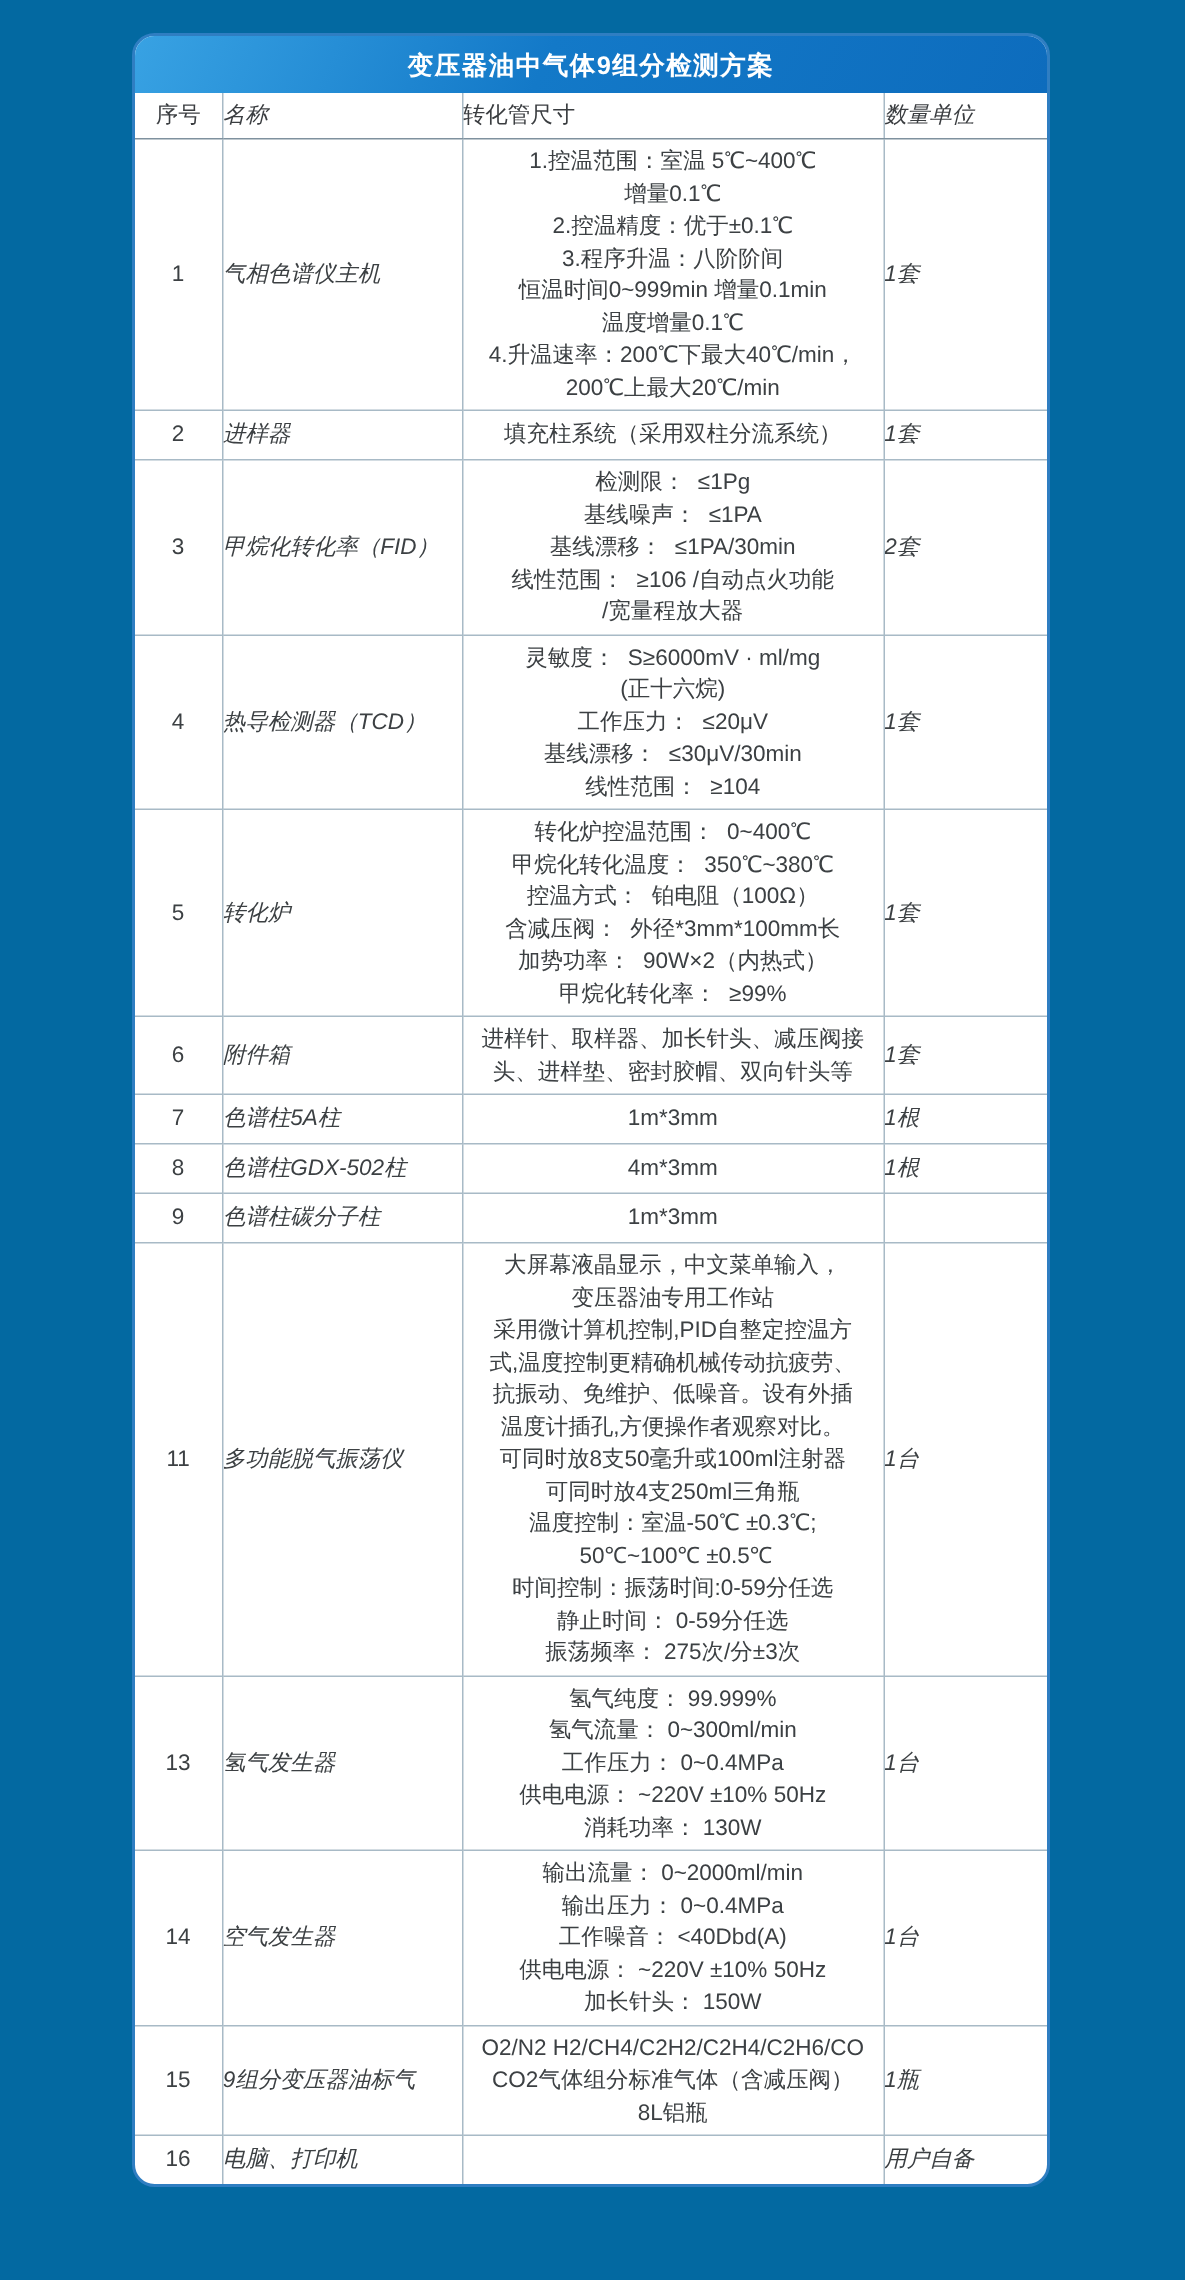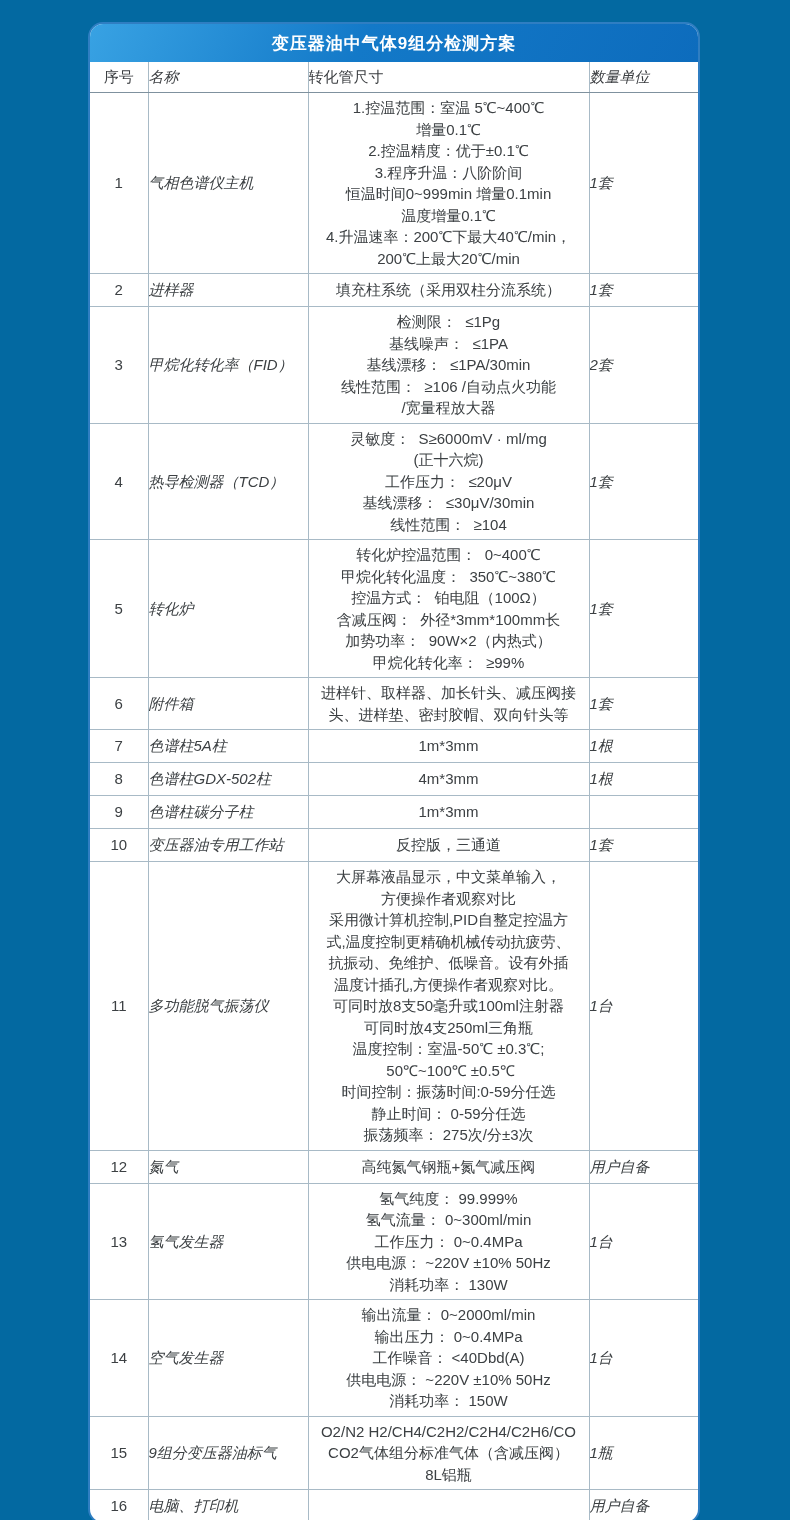--- a/index.html
+++ b/index.html
@@ -176,76 +176,60 @@
           </tr>
           <tr>
             <td class="c-no single">9</td>
             <td class="c-name">色谱柱碳分子柱</td>
             <td class="c-spec">
               <div class="spec-line">1m*3mm</div>
             </td>
             <td class="c-qty"></td>
           </tr>
           <tr>
-            <td class="c-no single">10</td>
-            <td class="c-name">变压器油专用工作站</td>
-            <td class="c-spec">
-              <div class="spec-line">反控版，三通道</div>
-            </td>
-            <td class="c-qty">1套</td>
-          </tr>
-          <tr>
             <td class="c-no">11</td>
             <td class="c-name">多功能脱气振荡仪</td>
             <td class="c-spec">
               <div class="spec-line">大屏幕液晶显示，中文菜单输入，</div>
-              <div class="spec-line">方便操作者观察对比</div>
+              <div class="spec-line">变压器油专用工作站</div>
               <div class="spec-line">采用微计算机控制,PID自整定控温方</div>
               <div class="spec-line">式,温度控制更精确机械传动抗疲劳、</div>
               <div class="spec-line">抗振动、免维护、低噪音。设有外插</div>
               <div class="spec-line">温度计插孔,方便操作者观察对比。</div>
               <div class="spec-line">可同时放8支50毫升或100ml注射器</div>
               <div class="spec-line">可同时放4支250ml三角瓶</div>
               <div class="spec-line">温度控制：室温-50℃ ±0.3℃;</div>
               <div class="spec-line"> 50℃~100℃ ±0.5℃</div>
               <div class="spec-line">时间控制：振荡时间:0-59分任选</div>
               <div class="spec-line">静止时间： 0-59分任选</div>
               <div class="spec-line">振荡频率： 275次/分±3次</div>
             </td>
             <td class="c-qty">1台</td>
           </tr>
           <tr>
-            <td class="c-no single">12</td>
-            <td class="c-name">氮气</td>
-            <td class="c-spec">
-              <div class="spec-line">高纯氮气钢瓶+氮气减压阀</div>
-            </td>
-            <td class="c-qty">用户自备</td>
-          </tr>
-          <tr>
             <td class="c-no">13</td>
             <td class="c-name">氢气发生器</td>
             <td class="c-spec">
               <div class="spec-line">氢气纯度： 99.999%</div>
               <div class="spec-line">氢气流量： 0~300ml/min</div>
               <div class="spec-line">工作压力： 0~0.4MPa</div>
               <div class="spec-line">供电电源： ~220V ±10% 50Hz</div>
               <div class="spec-line">消耗功率： 130W</div>
             </td>
             <td class="c-qty">1台</td>
           </tr>
           <tr>
             <td class="c-no">14</td>
             <td class="c-name">空气发生器</td>
             <td class="c-spec">
               <div class="spec-line">输出流量： 0~2000ml/min</div>
               <div class="spec-line">输出压力： 0~0.4MPa</div>
               <div class="spec-line">工作噪音： &lt;40Dbd(A)</div>
               <div class="spec-line">供电电源： ~220V ±10% 50Hz</div>
-              <div class="spec-line">消耗功率： 150W</div>
+              <div class="spec-line">加长针头： 150W</div>
             </td>
             <td class="c-qty">1台</td>
           </tr>
           <tr>
             <td class="c-no">15</td>
             <td class="c-name">9组分变压器油标气</td>
             <td class="c-spec">
               <div class="spec-line">O2/N2 H2/CH4/C2H2/C2H4/C2H6/CO</div>
               <div class="spec-line">CO2气体组分标准气体（含减压阀）</div>
               <div class="spec-line">8L铝瓶</div>

